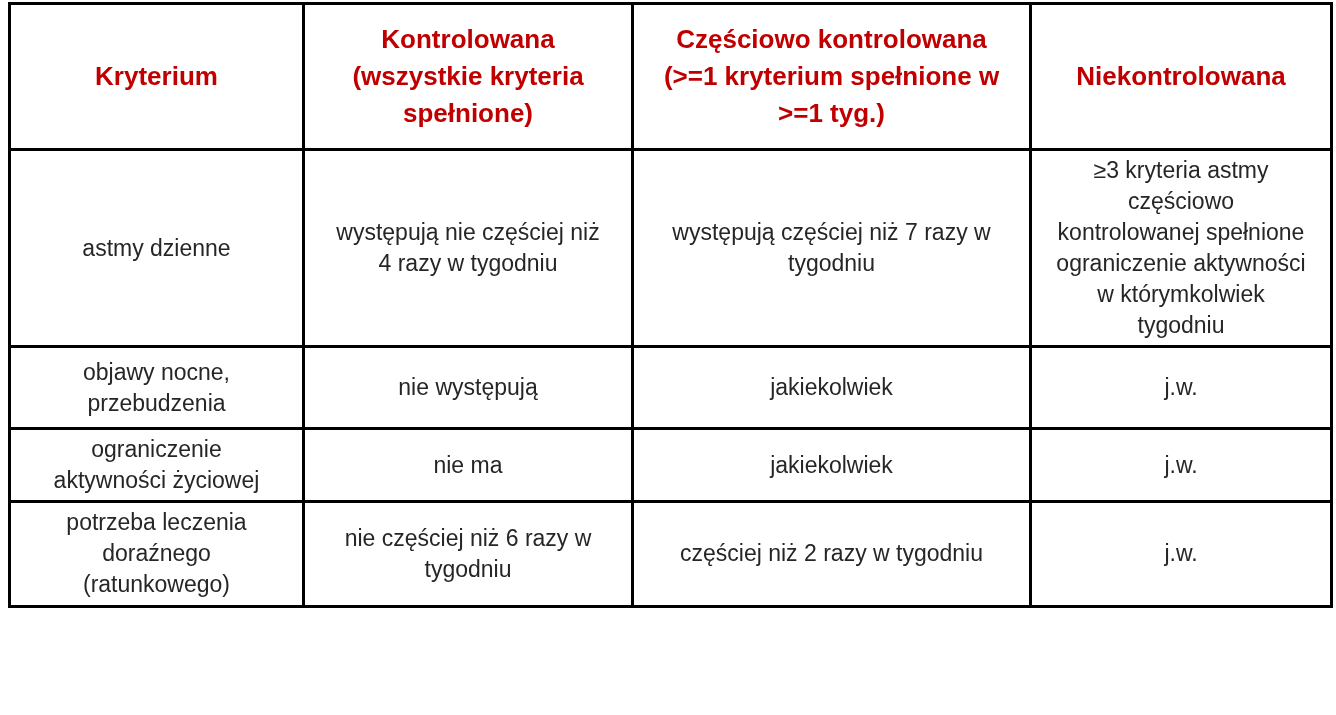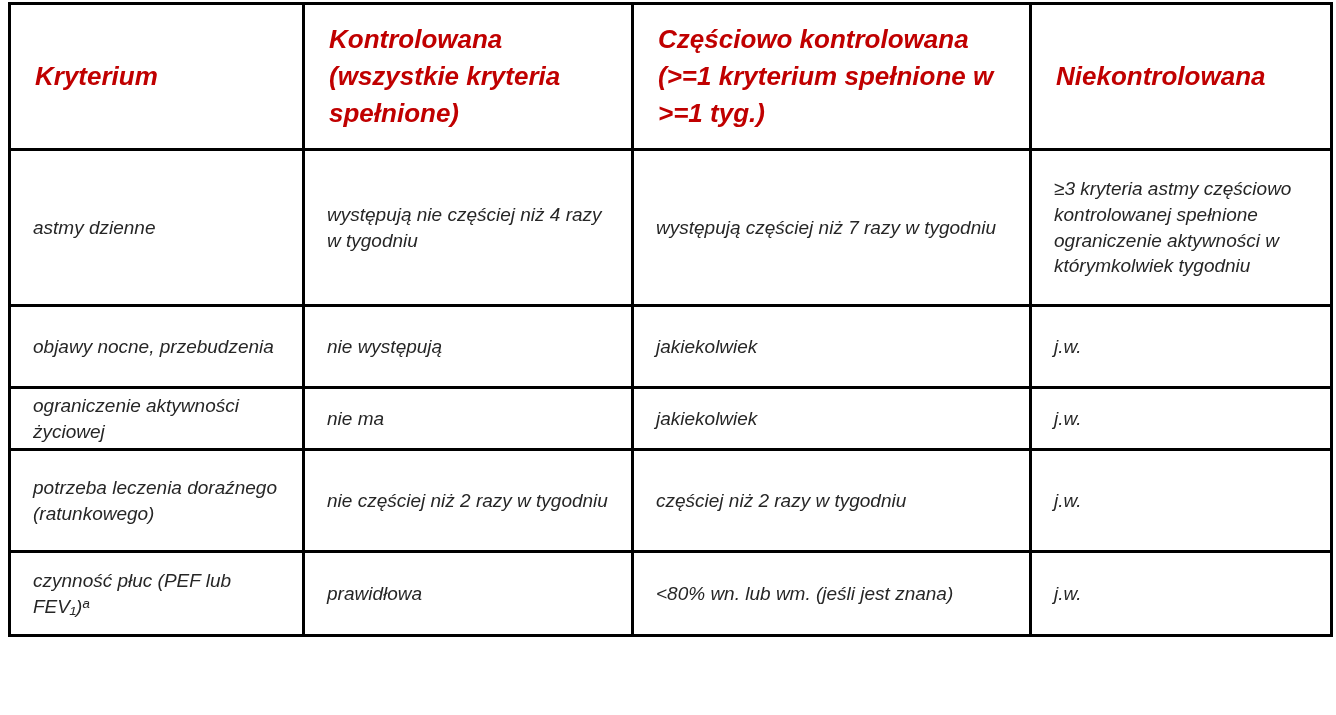--- a/index.html
+++ b/index.html
@@ -21,36 +21,35 @@
     border-collapse: collapse;
     table-layout: fixed;
     width: 1322px;
   }
   col.c1 { width: 294px; }
   col.c2 { width: 329px; }
   col.c3 { width: 398px; }
   col.c4 { width: 301px; }
   th, td {
     border: 3px solid #000000;
-    text-align: left;
+    text-align: center;
     vertical-align: middle;
     background: #ffffff;
     overflow: hidden;
-    font-style: italic;
   }
   th {
     color: #c00000;
     font-weight: bold;
     font-size: 26px;
     line-height: 1.42;
     padding: 4px 24px;
   }
   td {
     color: #262626;
-    font-size: 19px;
+    font-size: 23px;
     line-height: 1.35;
     padding: 4px 22px;
   }
   thead tr        { height: 146px; }
   tbody tr:nth-of-type(1) { height: 156px; }
   tbody tr:nth-of-type(2) { height: 82px; }
   tbody tr:nth-of-type(3) { height: 61px; }
   tbody tr:nth-of-type(4) { height: 102px; }
   tbody tr:nth-of-type(5) { height: 84px; }
   tbody tr:nth-of-type(6) { height: 78px; }
@@ -88,25 +87,19 @@
           <td>j.w.</td>
         </tr>
         <tr>
           <td>ograniczenie aktywności życiowej</td>
           <td>nie ma</td>
           <td>jakiekolwiek</td>
           <td>j.w.</td>
         </tr>
         <tr>
           <td>potrzeba leczenia doraźnego (ratunkowego)</td>
-          <td>nie częściej niż 2 razy w tygodniu</td>
+          <td>nie częściej niż 6 razy w tygodniu</td>
           <td>częściej niż 2 razy w tygodniu</td>
-          <td>j.w.</td>
-        </tr>
-        <tr>
-          <td>czynność płuc (PEF lub FEV₁)ᵃ</td>
-          <td>prawidłowa</td>
-          <td>&lt;80% wn. lub wm. (jeśli jest znana)</td>
           <td>j.w.</td>
         </tr>
       </tbody>
   </table>
 </div>
 
 </body></html>

